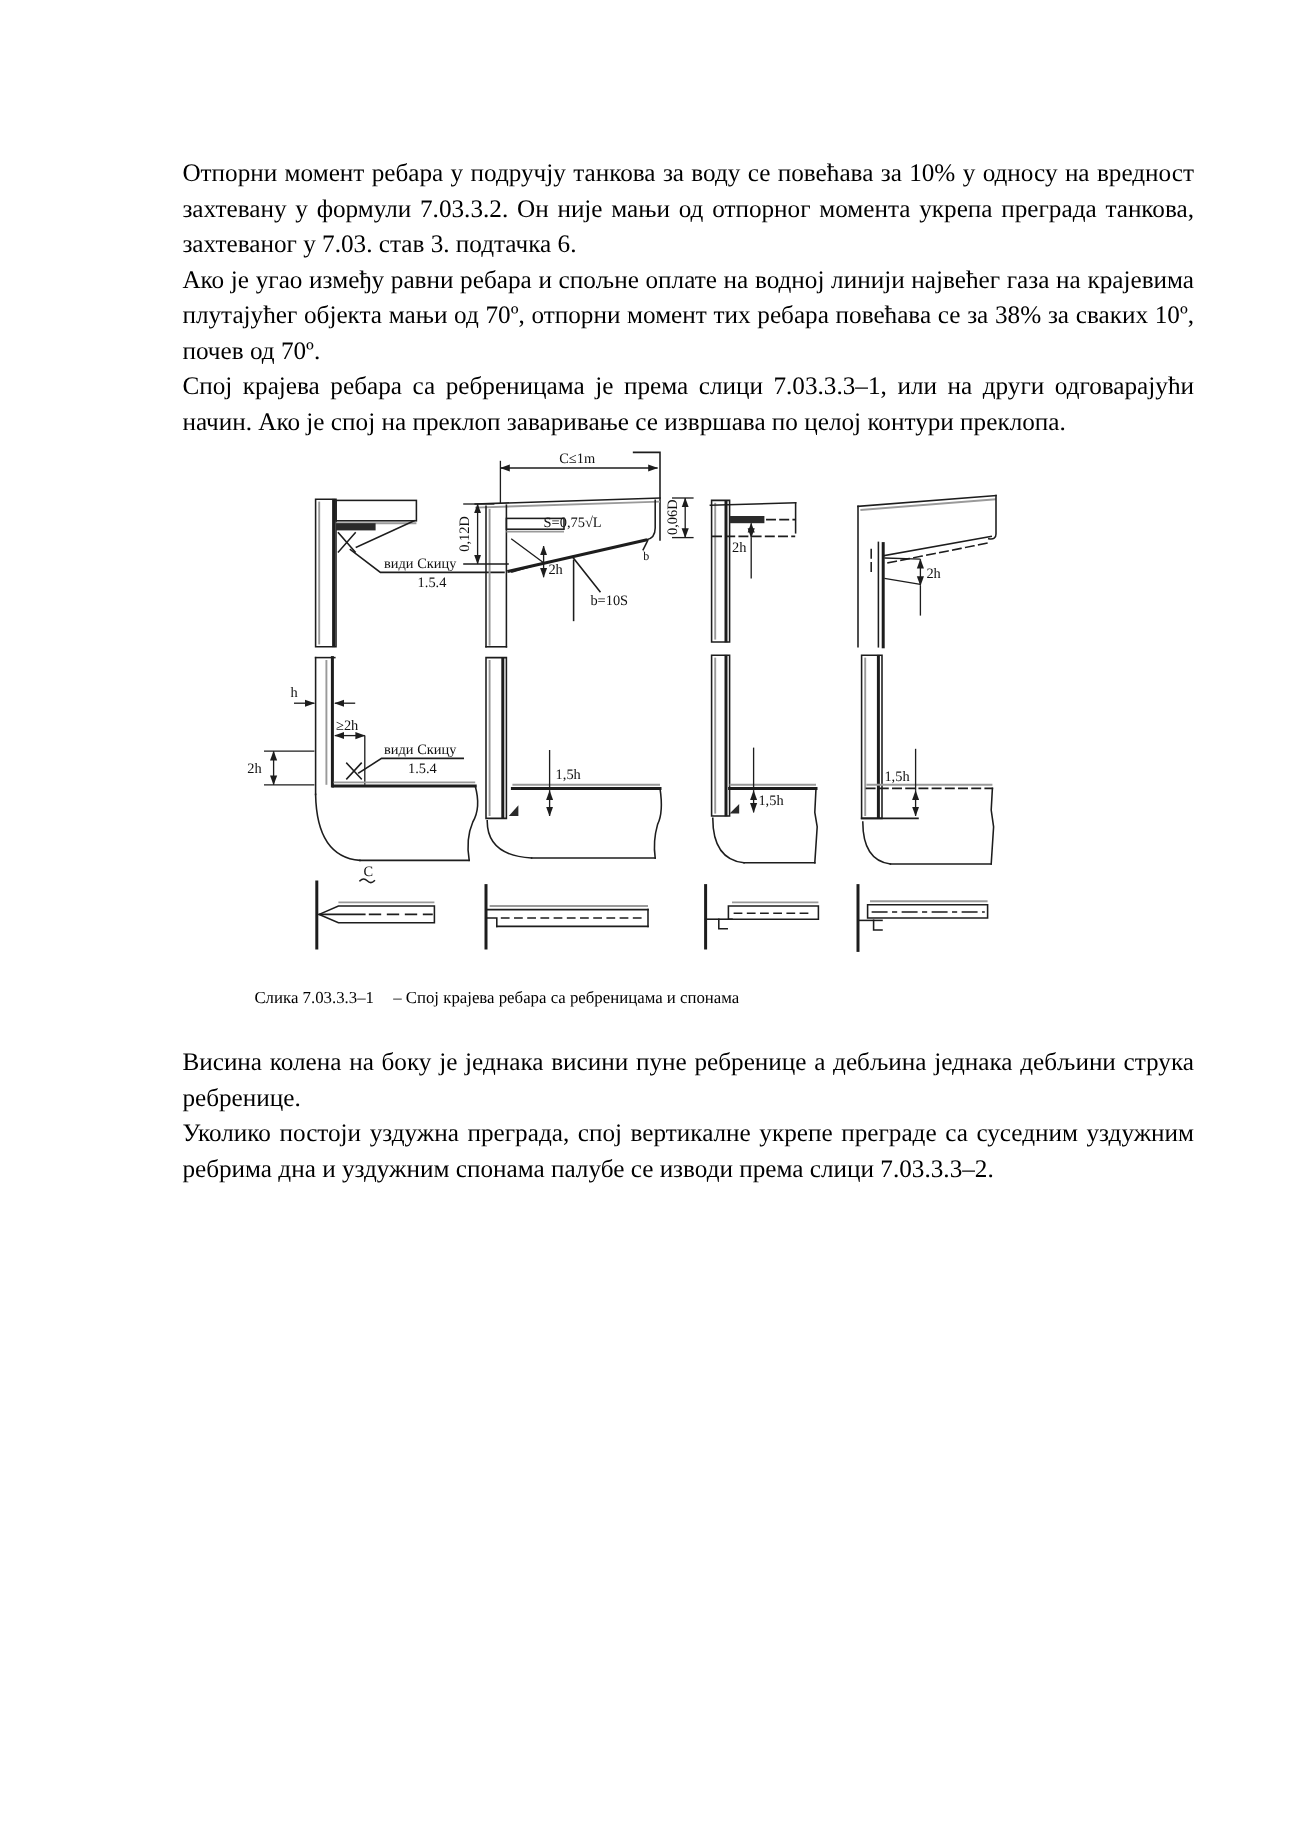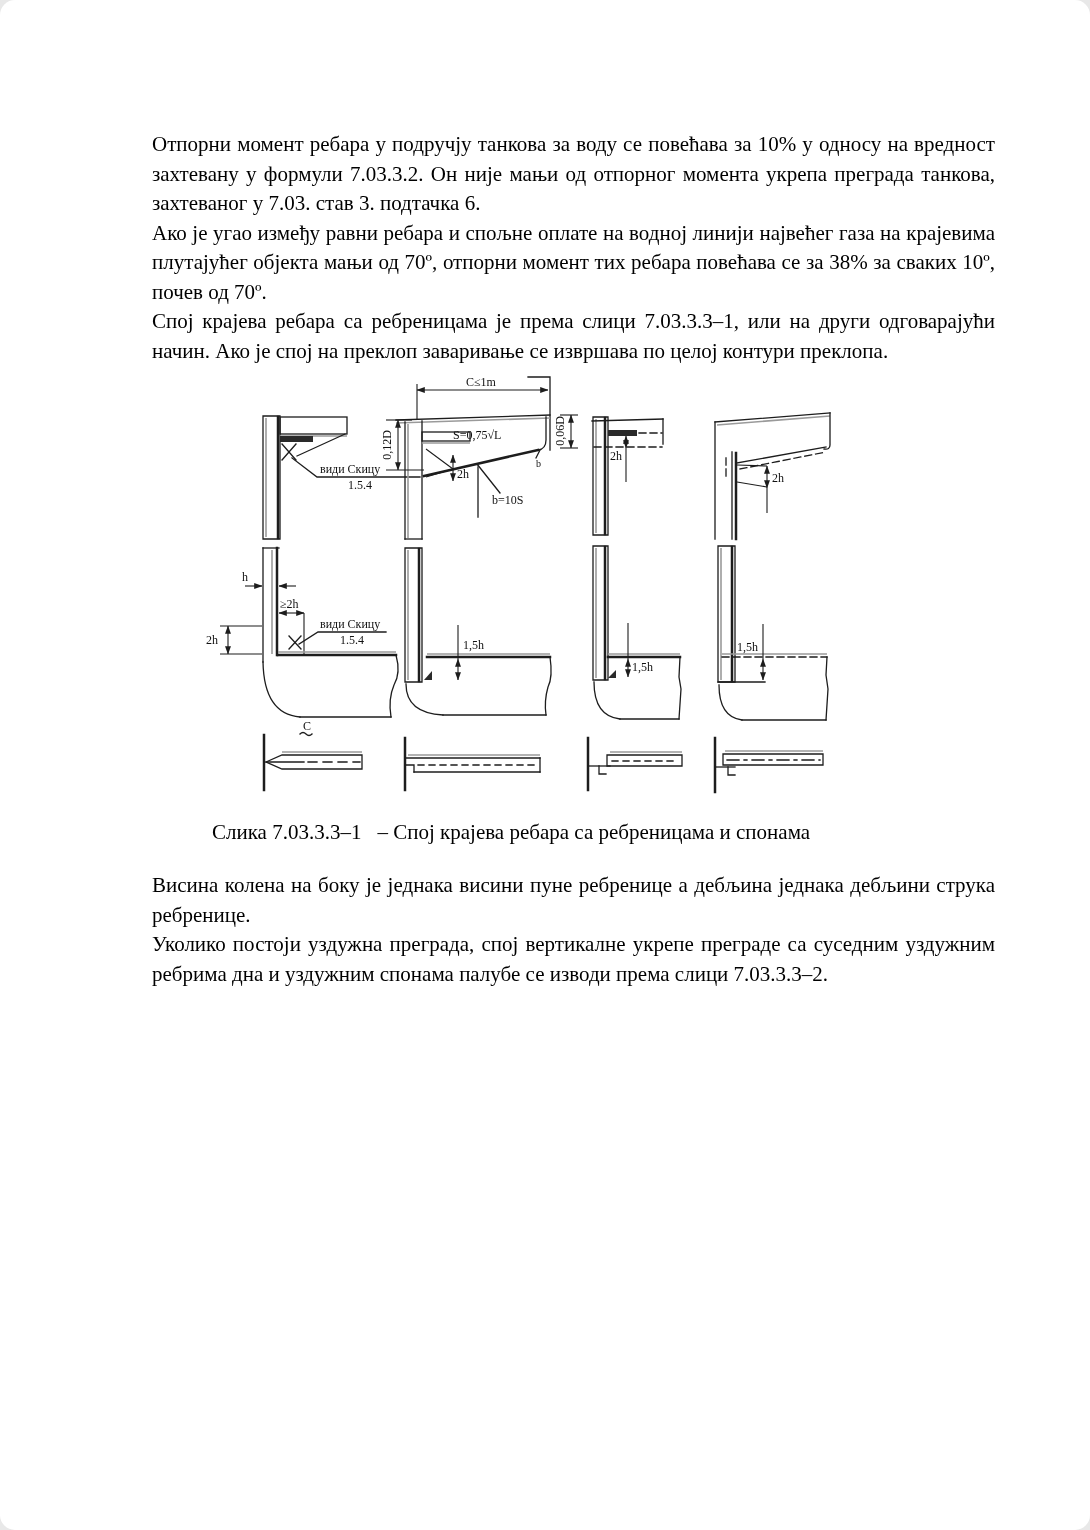--- a/index.html
+++ b/index.html
@@ -1,25 +1,25 @@
 <!DOCTYPE html>
 <html><head>
 <meta charset="utf-8">
 <style>
   html,body{margin:0;padding:0;background:#e8e8e8;}
   .page{
     position:relative;width:1090px;height:1530px;background:#ffffff;
-    font-family:"Liberation Serif",serif;color:#000;overflow:hidden;border-radius:15px;
+    font-family:"Liberation Serif",serif;color:#000;overflow:hidden;
   }
   .content{position:absolute;left:152px;top:130px;width:843px;font-size:21px;line-height:29.5px;}
   p.just{margin:0;text-align:justify;}
   .list-head{margin-left:-27px;}
   .list-marker{display:inline-block;width:27px;}
   .figure-wrap{margin:4px 0 0 48px;}
-  .caption{margin:4px 0 24px 60px;font-size:21px;white-space:nowrap;}
+  .caption{margin:4px 0 24px 60px;font-size:14px;white-space:nowrap;}
   .cap-sep{display:inline-block;width:16px;}
   
   .k{stroke:#1d1d1d;stroke-width:1.3;fill:none;stroke-linecap:square;}
   .k2{stroke-width:2.5;}
   .g{stroke:#9a9a9a;stroke-width:1.6;fill:none;}
   .d{stroke-dasharray:7 4;}
   .dim{stroke:#1d1d1d;stroke-width:1.1;fill:none;}
   .ft{font-family:"Liberation Serif",serif;font-size:12px;fill:#111;}
   .ft10{font-size:10px;}
   .fl{fill:#2a2a2a;stroke:none;}

